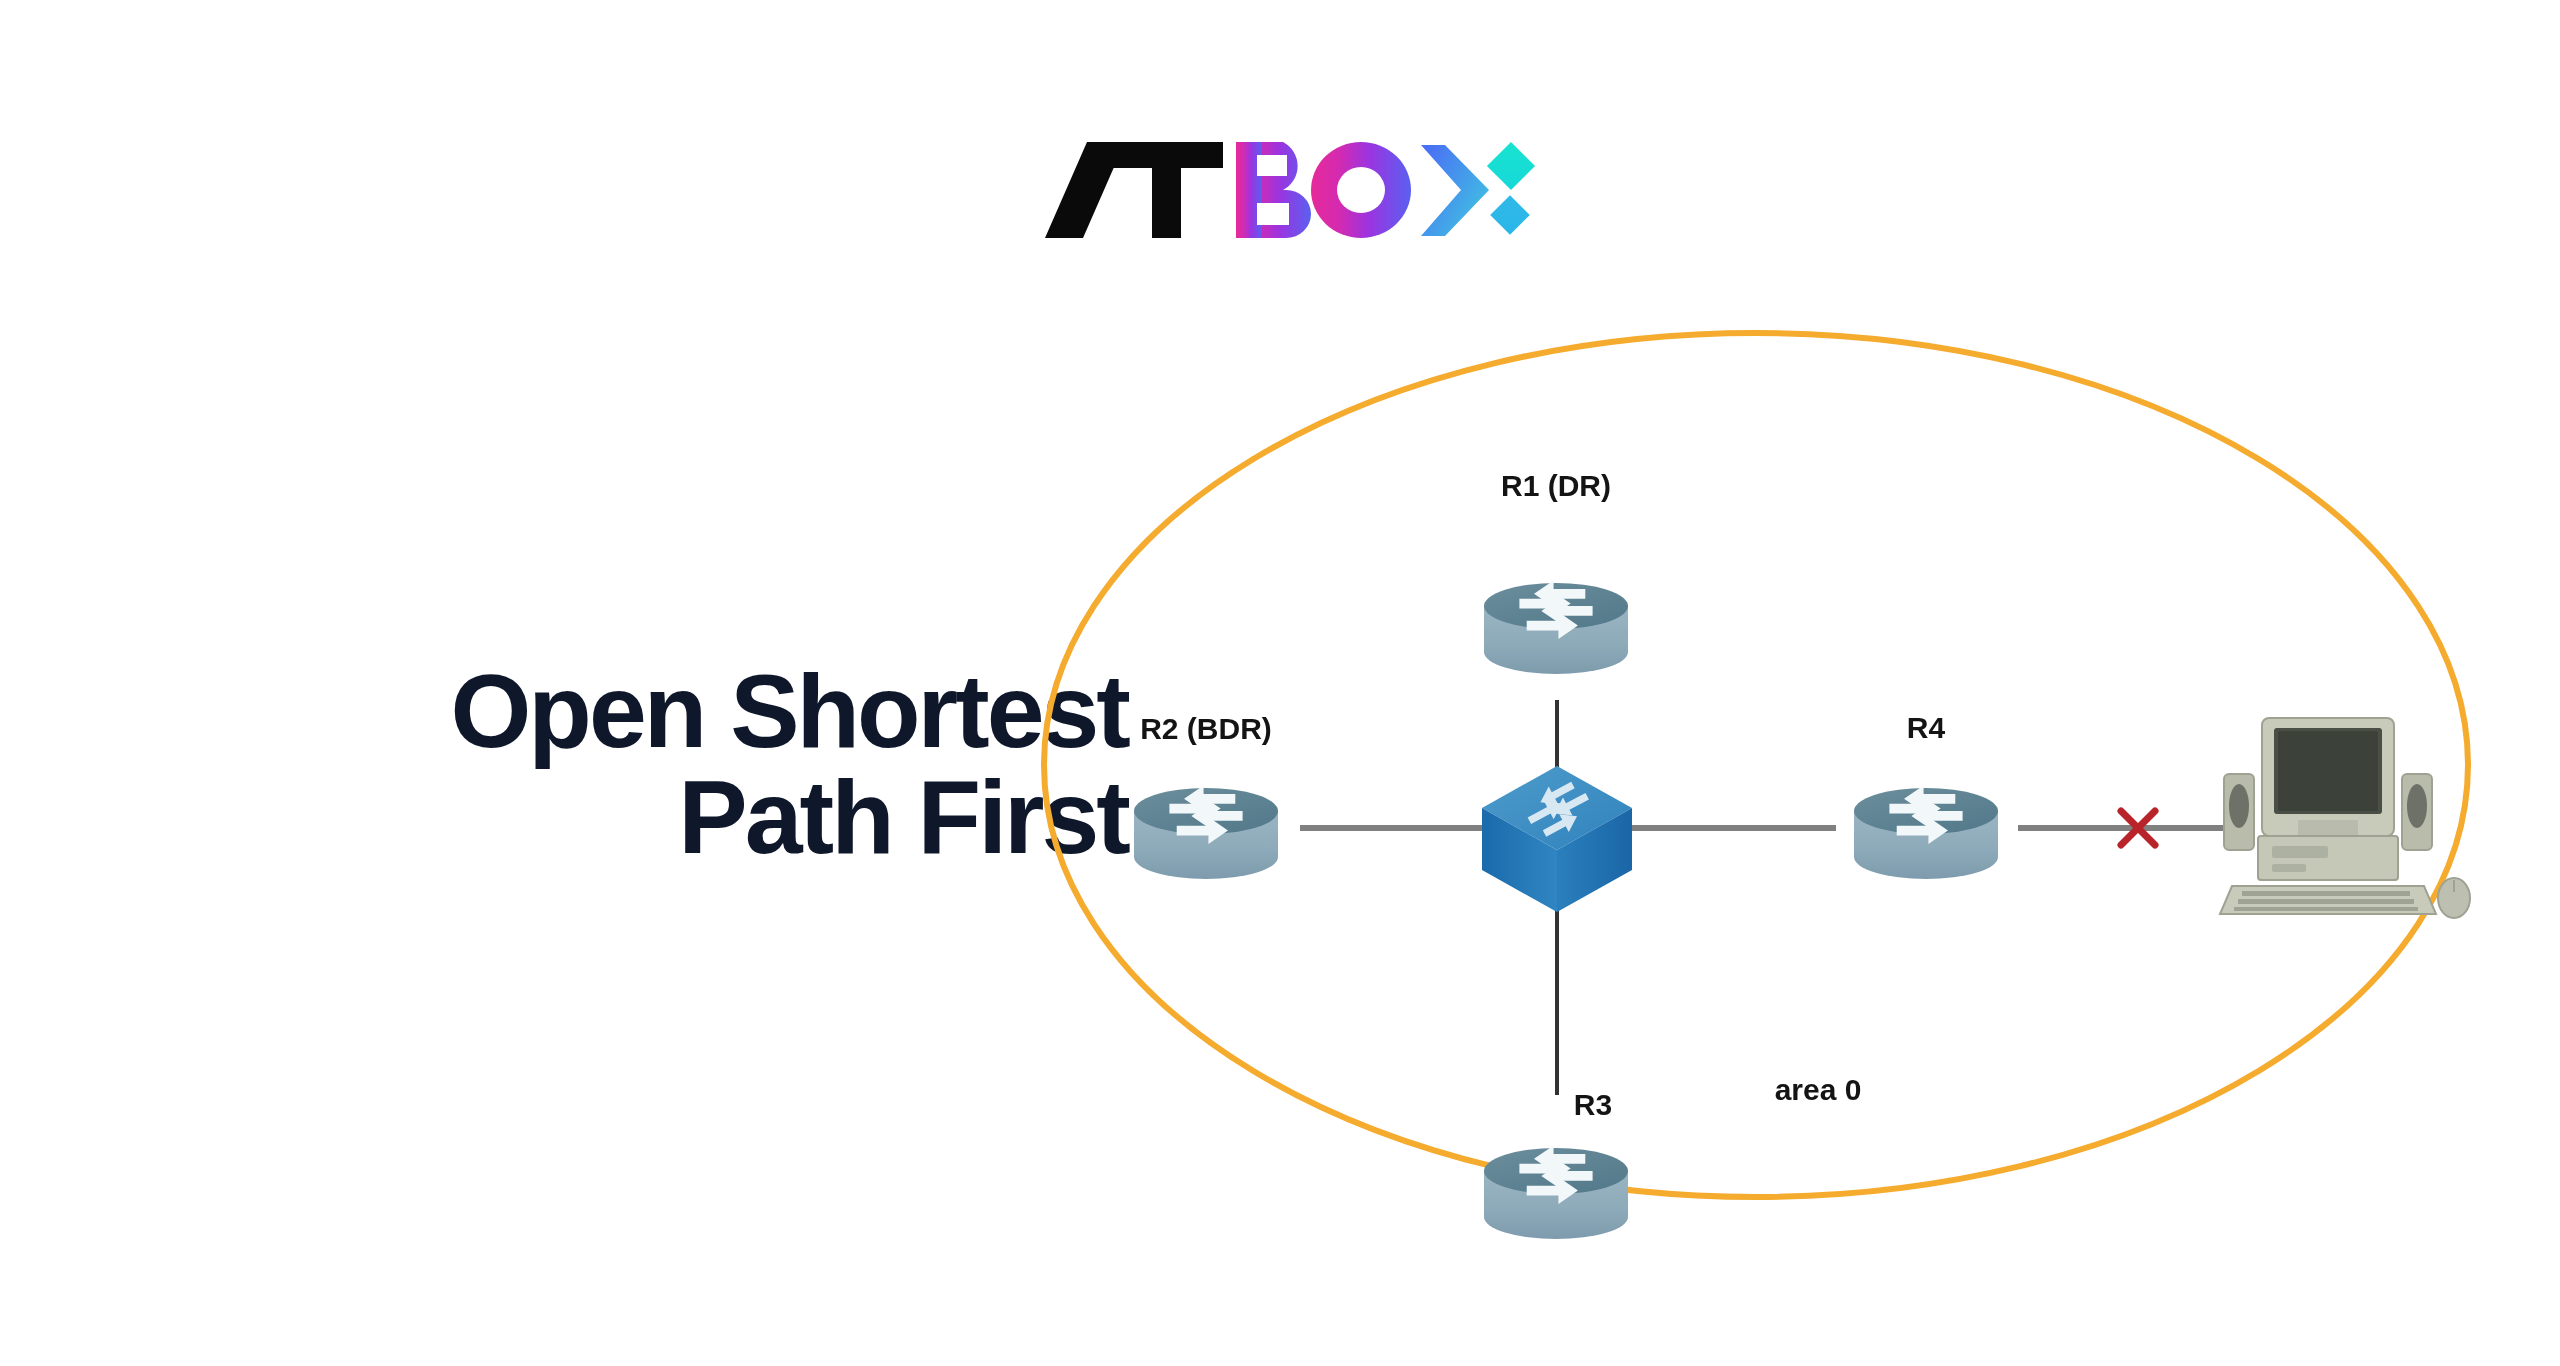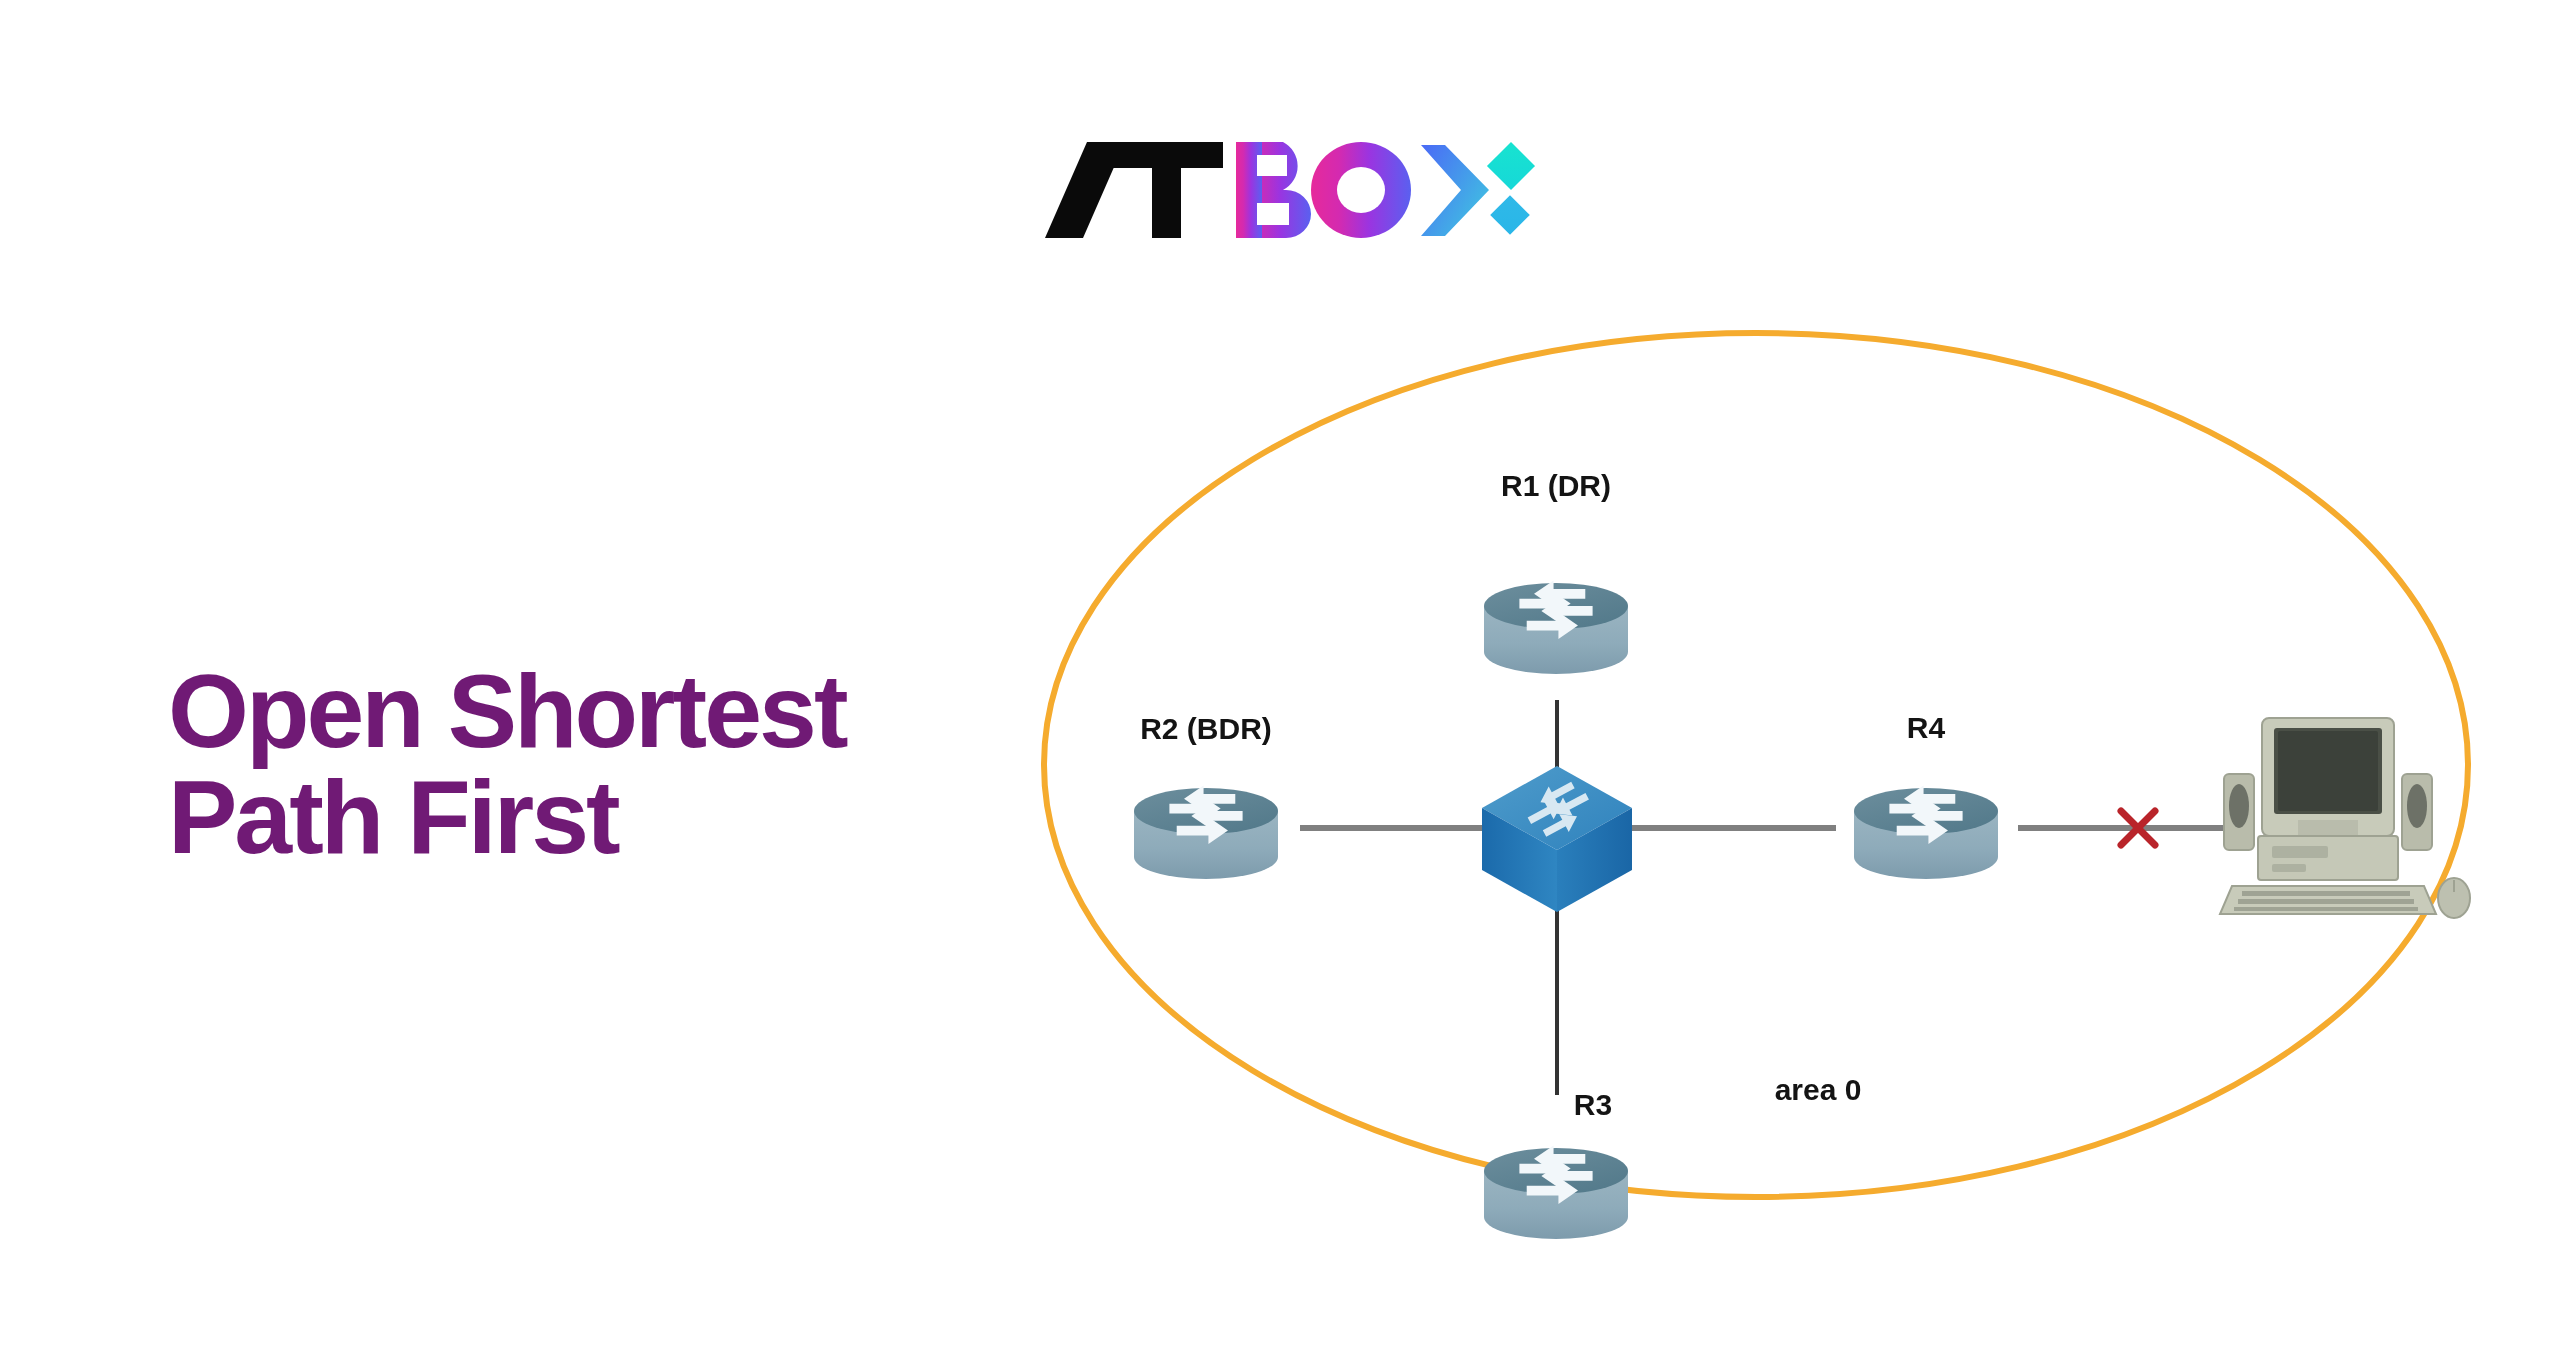--- a/index.html
+++ b/index.html
@@ -29,22 +29,23 @@
   
   #page-title {
     position: absolute;
     left: 168px;
     top: 588px;
     width: 960px;
     font-size: 104px;
     line-height: 1.02;
     font-weight: 700;
     letter-spacing: -3px;
-    color: #701a75;
-    font-family: "Liberation Sans", sans-serif;
+    color: #0f172a;
+    font-family: "Liberation Sans", sans-serif;
+    text-align: right;
   }
   #page-title .title-line {
     display: block;
     white-space: nowrap;
   }
 
   
   #network-diagram {
     position: absolute;
     left: 1028px;

